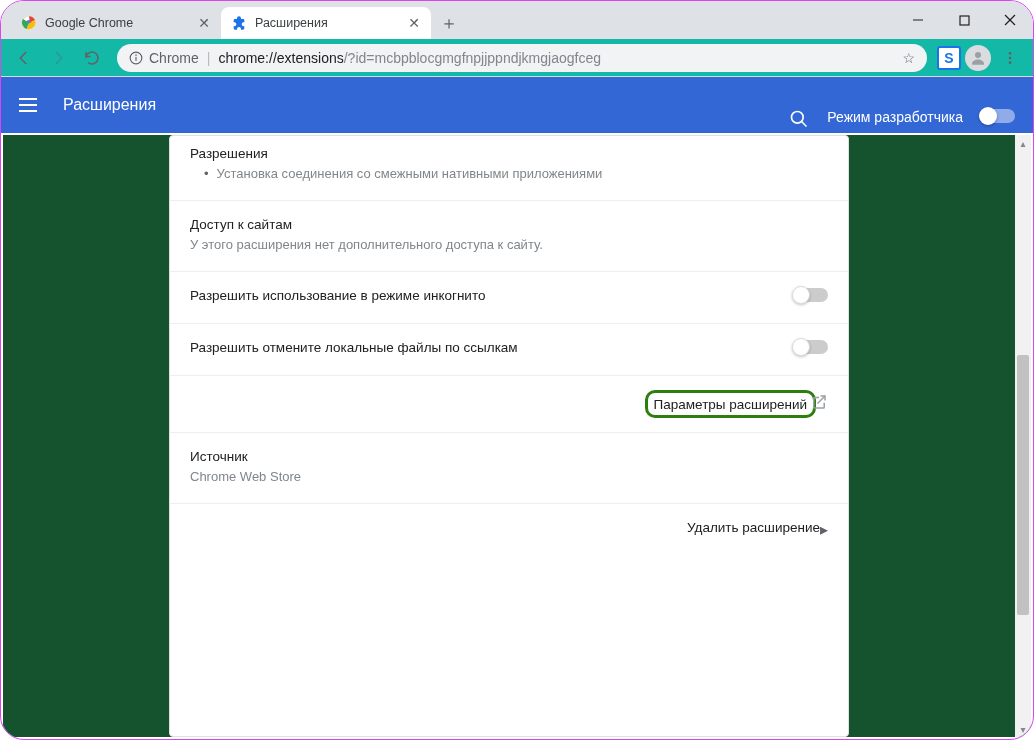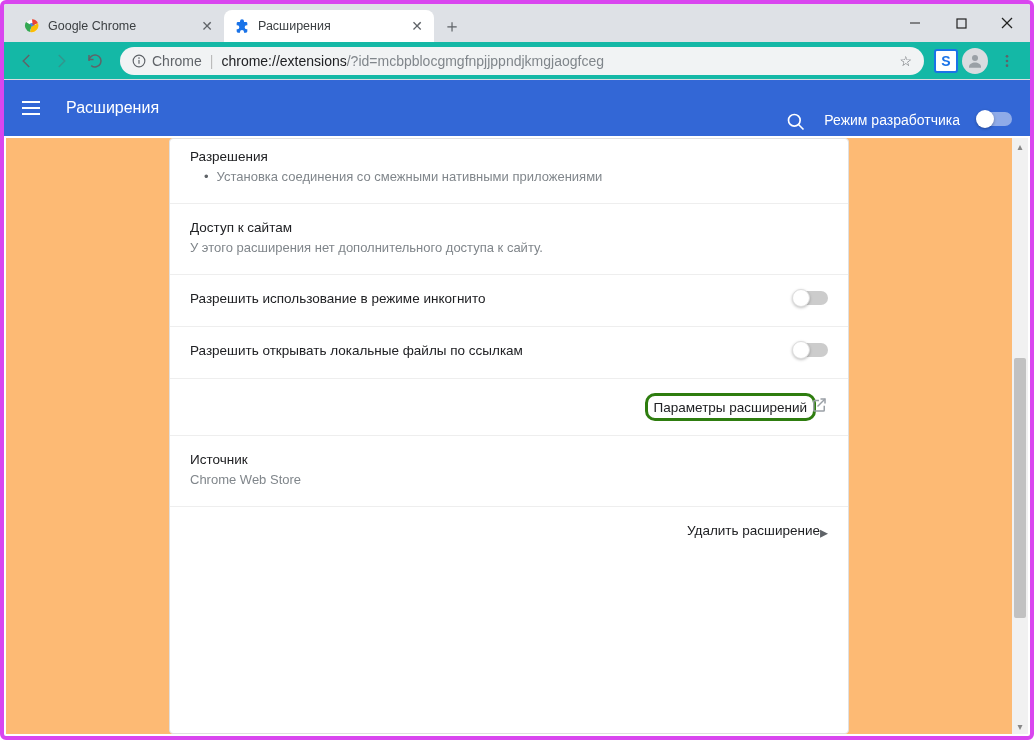--- a/index.html
+++ b/index.html
@@ -1,17 +1,17 @@
 <!DOCTYPE html>
 <html><head>
 <meta charset="utf-8">
 <style>
   * { box-sizing: border-box; margin: 0; padding: 0; }
   html, body { width: 1034px; height: 740px; font-family: "Segoe UI", Arial, sans-serif; background: #fff; overflow: hidden; }
-  .canvas { width: 1034px; height: 740px; border: 4px solid #d946ef; border-radius: 6px; position: relative; background: #fff; overflow: hidden; }
+  .canvas { width: 1034px; height: 740px; border: 1px solid #d946ef; border-radius: 24px; position: relative; background: #fff; overflow: hidden; }
 
   
   .window-controls { position: absolute; top: 0; right: 0; height: 38px; display: flex; align-items: center; }
   .win-btn { width: 46px; height: 38px; display: flex; align-items: center; justify-content: center; color: #333; font-size: 14px; }
   .win-btn svg { stroke: #222; }
 
   
   .tab-strip { height: 38px; background: #dee1e6; display: flex; align-items: flex-end; padding-left: 10px; padding-right: 160px; }
   .tab { height: 32px; min-width: 210px; display: flex; align-items: center; padding: 0 10px; border-top-left-radius: 8px; border-top-right-radius: 8px; font-size: 12.5px; color: #3c4043; gap: 8px; position: relative; }
   .tab.inactive { background: #dee1e6; }
@@ -38,21 +38,21 @@
   
   .app-bar { height: 56px; background: #3367d6; color: #fff; display: flex; align-items: center; padding: 0 18px; gap: 20px; }
   .hamburger { width: 24px; height: 24px; display: flex; flex-direction: column; justify-content: center; gap: 4px; }
   .hamburger span { display: block; height: 2px; background: #fff; width: 18px; }
   .app-title { font-size: 16px; font-weight: 500; }
   .app-bar-right { margin-left: auto; display: flex; gap: 18px; margin-top: 32px; }
   .dev-toggle { width: 34px; height: 14px; background: rgba(255,255,255,0.45); border-radius: 8px; position: relative; }
   .dev-toggle .knob { width: 18px; height: 18px; background: #fff; border-radius: 50%; position: absolute; top: -2px; left: -2px; box-shadow: 0 1px 3px rgba(0,0,0,0.3); }
 
   
-  .viewport { position: absolute; top: 134px; bottom: 2px; left: 2px; right: 2px; background: #fdba74; display: flex; }
+  .viewport { position: absolute; top: 134px; bottom: 2px; left: 2px; right: 2px; background: #14532d; display: flex; }
   .content-scroll { flex: 1; display: flex; justify-content: center; overflow: hidden; padding-top: 0; }
   .scrollbar { width: 16px; background: #f1f1f1; position: relative; }
   .scroll-up, .scroll-down { height: 16px; width: 16px; display: flex; align-items: center; justify-content: center; color: #888; font-size: 10px; }
   .scroll-down { position: absolute; bottom: 0; }
   .scroll-thumb { position: absolute; left: 2px; width: 12px; background: #c1c1c1; border-radius: 2px; top: 220px; height: 260px; }
 
   .card { width: 680px; background: #fff; border: 1px solid #e0e0e0; border-radius: 4px; margin-top: 0; }
   .section { padding: 16px 20px; border-top: 1px solid #eee; position: relative; }
   .section:first-child { border-top: none; padding-top: 10px; }
   .section-title { font-size: 13.5px; color: #202124; margin-bottom: 4px; }
@@ -203,21 +203,21 @@
         <div class="section row-flex">
           <div class="text-col">
             <div class="section-title">Разрешить использование в режиме инкогнито</div>
           </div>
           <div class="mini-toggle">
               <div class="knob"></div>
             </div>
         </div>
 
         <div class="section row-flex">
-          <div class="section-title text-col">Разрешить открывать локальные файлы по ссылкам</div>
+          <div class="section-title text-col">Разрешить отмените локальные файлы по ссылкам</div>
           <div class="mini-toggle">
               <div class="knob"></div>
             </div>
         </div>
 
         <div class="section link-row">
           <span class="highlight"><span class="section-title">Параметры расширений</span></span>
           <span class="openext"><svg width="18" height="18" viewBox="0 0 24 24" fill="none" stroke="#9aa0a6" stroke-width="2">
                 <path d="M14 4h6v6"></path>
                 <path d="M20 4 10 14"></path>

